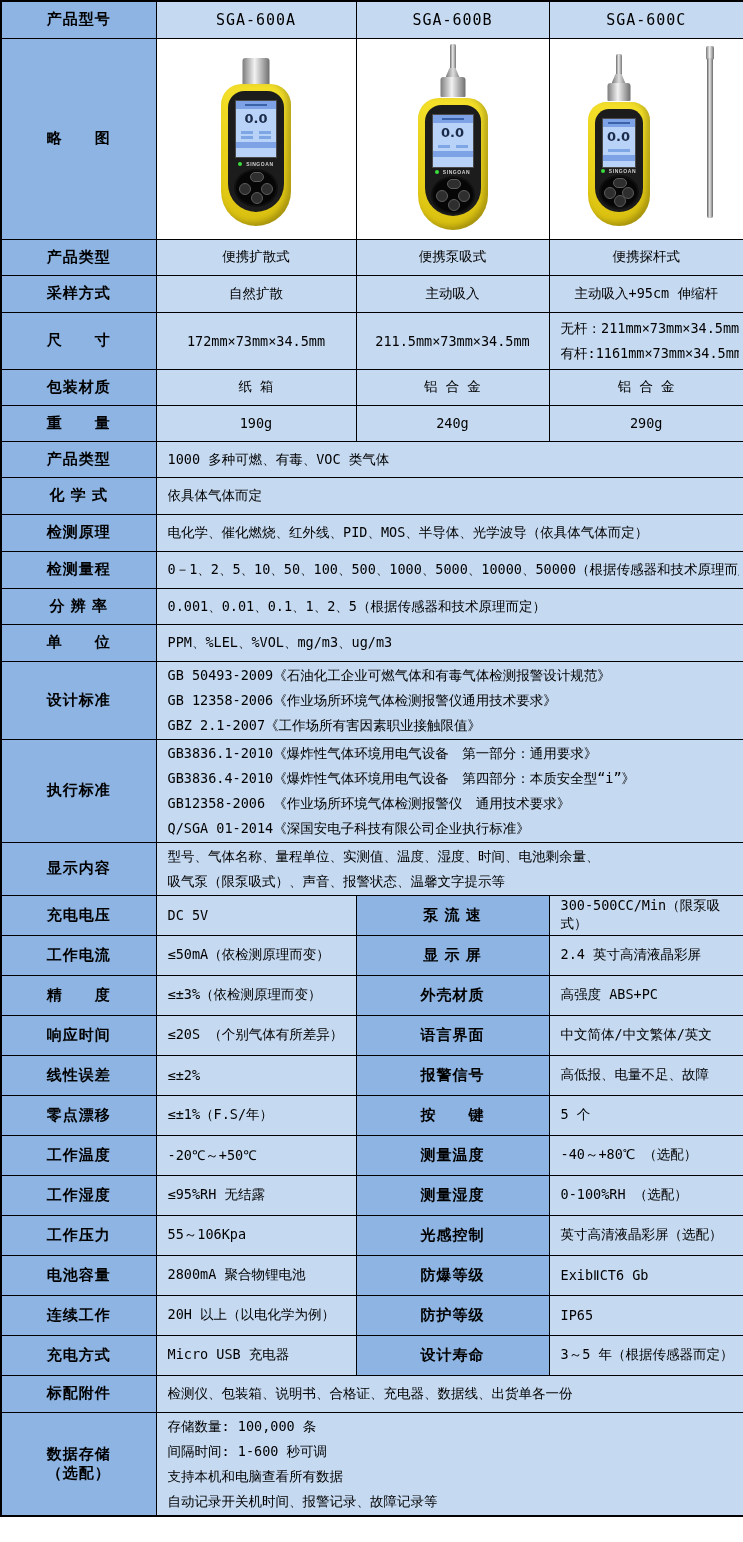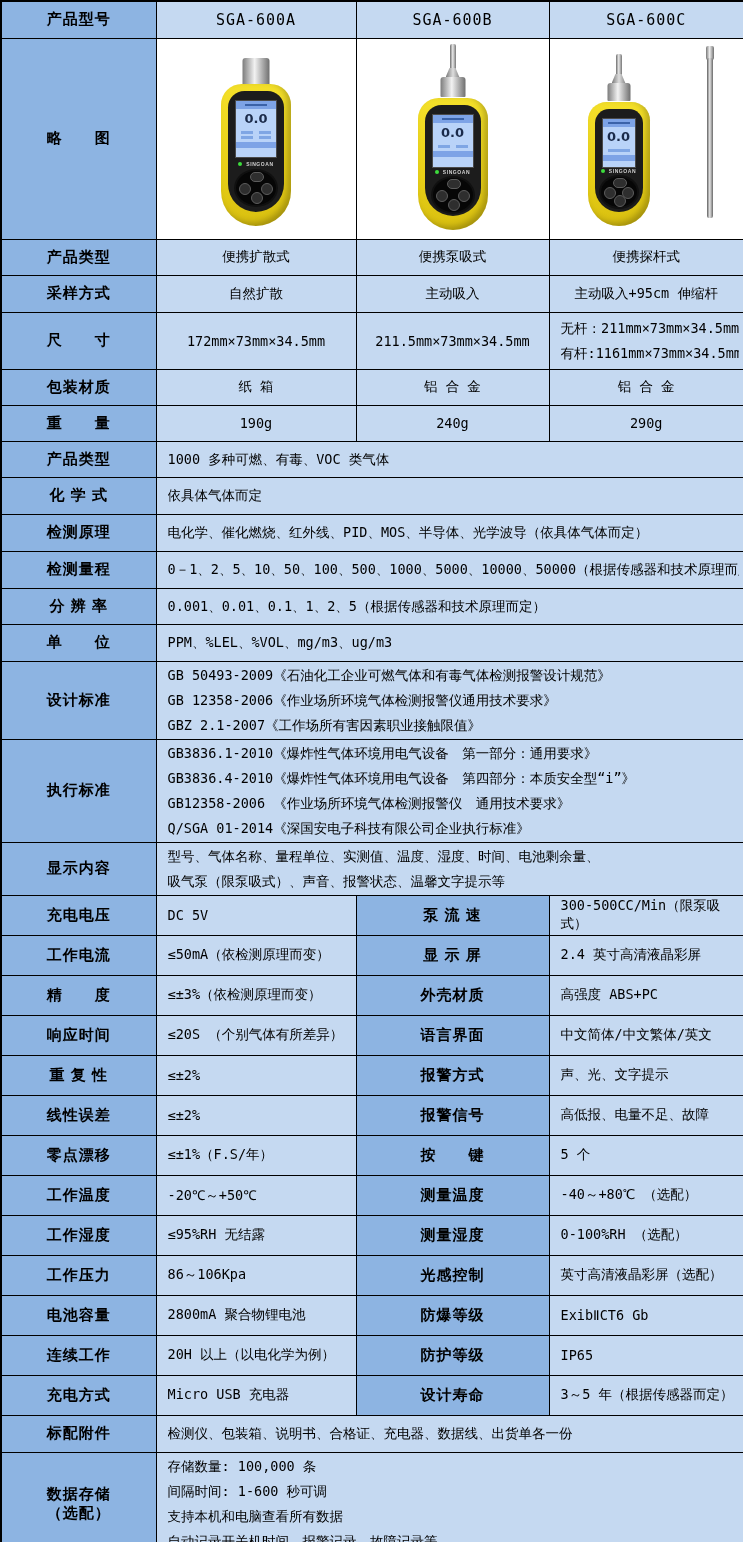--- a/index.html
+++ b/index.html
@@ -283,26 +283,20 @@
   <td class="lbl">外壳材质</td>
   <td class="val l">高强度 ABS+PC</td>
 </tr>
 <tr class="hp">
   <td class="lbl">响应时间</td>
   <td class="val l">≤20S （个别气体有所差异）</td>
   <td class="lbl">语言界面</td>
   <td class="val l">中文简体/中文繁体/英文</td>
 </tr>
 <tr class="hp">
-  <td class="lbl">重 复 性</td>
-  <td class="val l">≤±2%</td>
-  <td class="lbl">报警方式</td>
-  <td class="val l">声、光、文字提示</td>
-</tr>
-<tr class="hp">
   <td class="lbl">线性误差</td>
   <td class="val l">≤±2%</td>
   <td class="lbl">报警信号</td>
   <td class="val l">高低报、电量不足、故障</td>
 </tr>
 <tr class="hp">
   <td class="lbl">零点漂移</td>
   <td class="val l">≤±1%（F.S/年）</td>
   <td class="lbl">按　　键</td>
   <td class="val l">5 个</td>
@@ -314,21 +308,21 @@
   <td class="val l">-40～+80℃ （选配）</td>
 </tr>
 <tr class="hp">
   <td class="lbl">工作湿度</td>
   <td class="val l">≤95%RH 无结露</td>
   <td class="lbl">测量湿度</td>
   <td class="val l">0-100%RH （选配）</td>
 </tr>
 <tr class="hp">
   <td class="lbl">工作压力</td>
-  <td class="val l">86～106Kpa</td>
+  <td class="val l">55～106Kpa</td>
   <td class="lbl">光感控制</td>
   <td class="val l">英寸高清液晶彩屏（选配）</td>
 </tr>
 <tr class="hp">
   <td class="lbl">电池容量</td>
   <td class="val l">2800mA 聚合物锂电池</td>
   <td class="lbl">防爆等级</td>
   <td class="val l">ExibⅡCT6 Gb</td>
 </tr>
 <tr class="hp">

